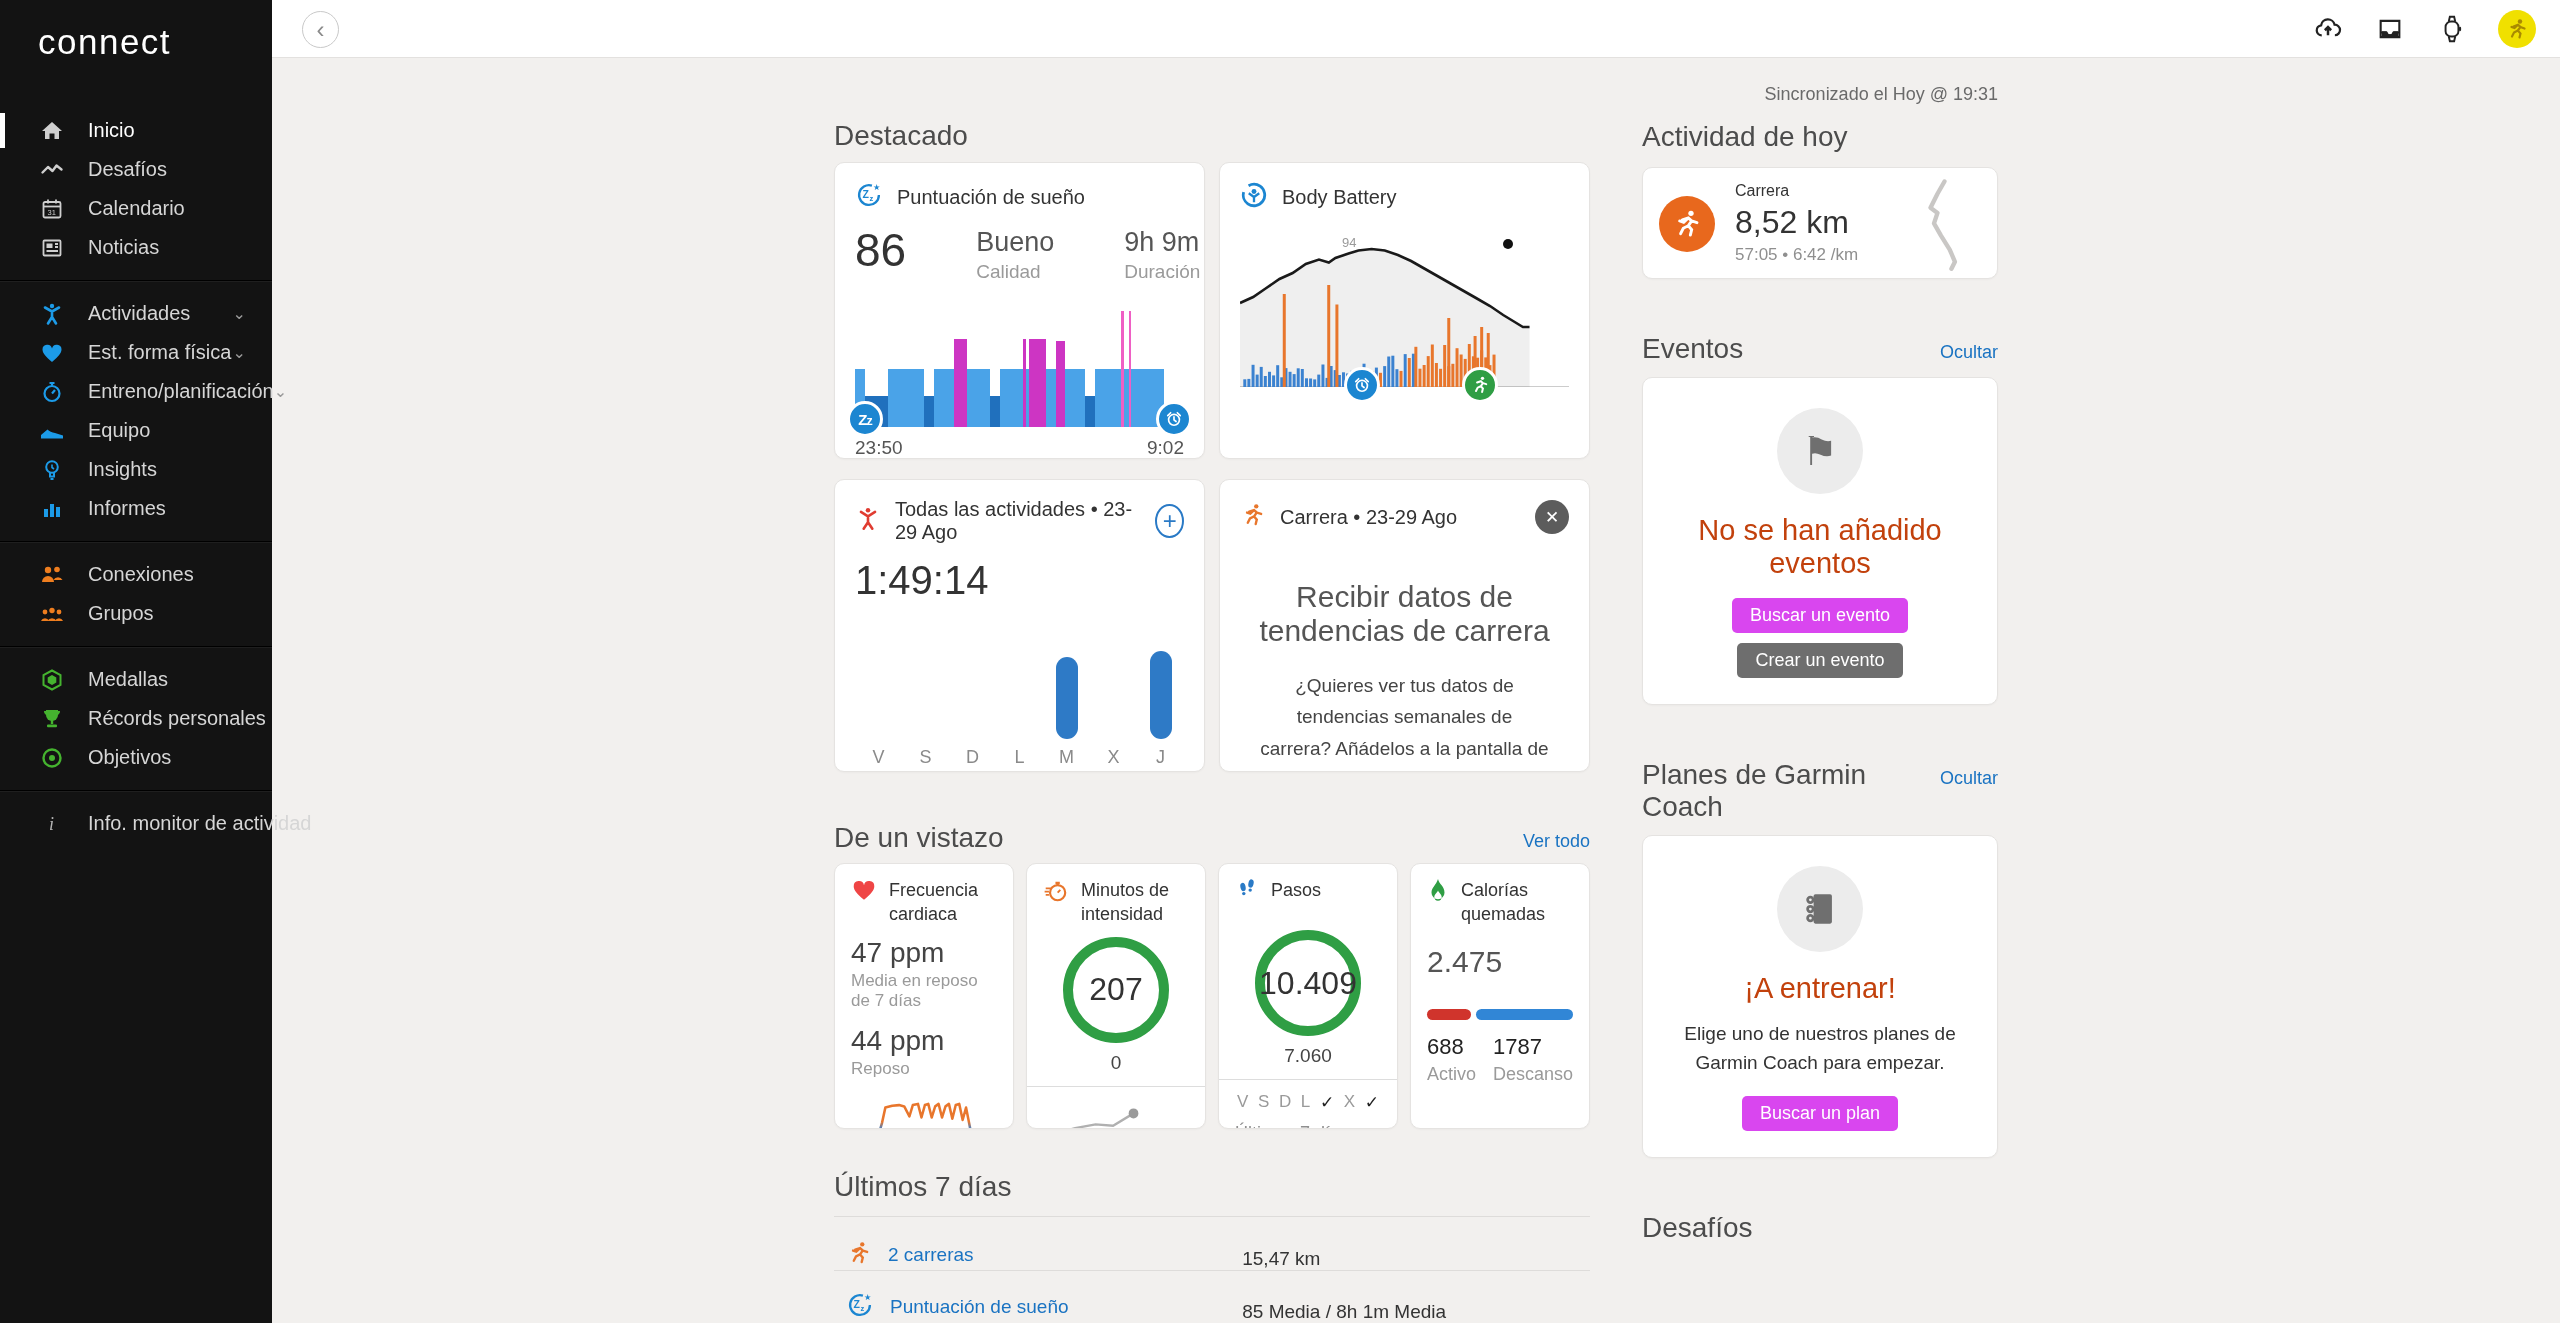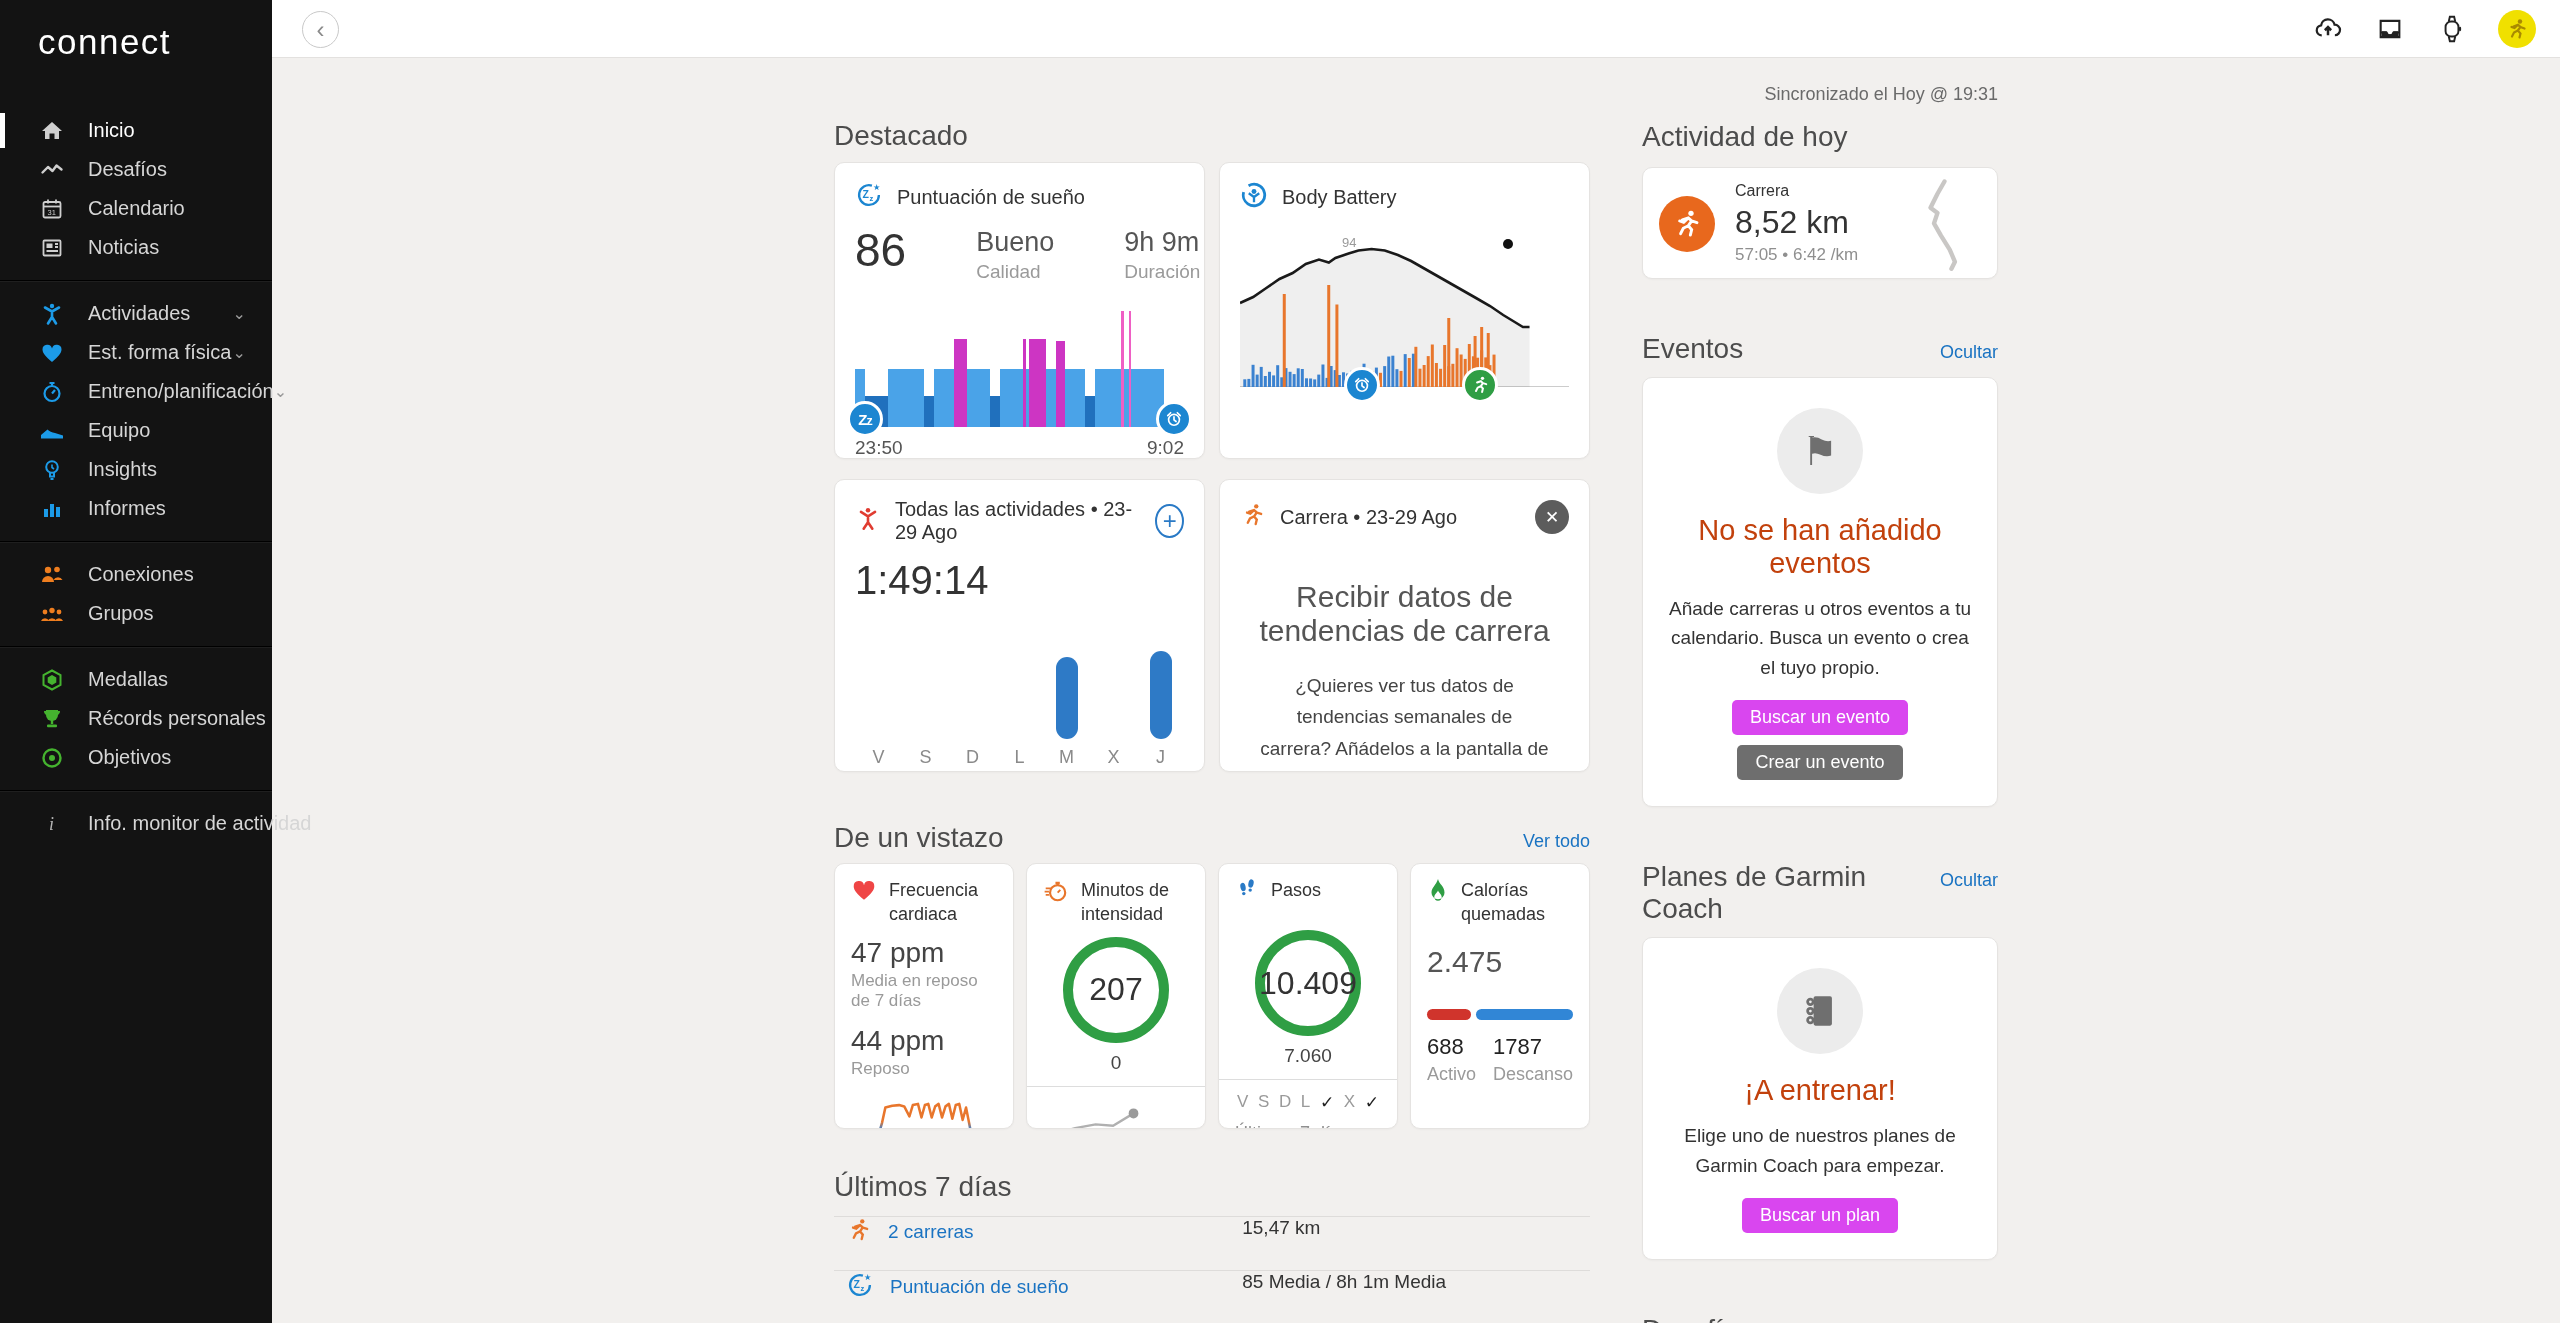--- a/index.html
+++ b/index.html
@@ -97,21 +97,21 @@
   .days-row { display:flex; justify-content:space-between; font-size:17px; color:#9a9a9a; margin-top:12px; padding:0 2px; }
   .days-row .chk { color:#222; font-weight:bold; }
   .cal-bar { display:flex; gap:5px; margin-top:30px; }
   .cal-bar .seg { height:11px; border-radius:6px; }
   .cal-vals { display:flex; justify-content:space-between; margin-top:14px; }
   .cal-vals .num { font-size:22px; color:#222; }
   .cal-vals .lab { font-size:18px; color:#9a9a9a; margin-top:4px; }
 
   .h-last7 { margin-top:42px; margin-bottom:13px; }
   .l7-table { }
-  .l7-row { display:flex; align-items:flex-start; height:54px; border-top:1px solid #dedcda; position:relative; }
+  .l7-row { display:flex; align-items:flex-end; height:54px; border-top:1px solid #dedcda; position:relative; }
   .l7-row:last-child { border-bottom:1px solid #dedcda; }
   .l7-left { display:flex; align-items:center; gap:16px; padding-left:12px; }
   .l7-link { color:#1a73c2; font-size:19px; cursor:pointer; }
   .l7-val { position:absolute; left:54%; font-size:19px; color:#333; }
 
   
   .sync { margin-top:26px; text-align:right; font-size:18px; color:#6a6a6a; }
   .h-today { margin-top:16px; margin-bottom:14px; }
   .today-card { height:112px; padding:12px 16px; position:relative; }
   .today-ic { position:absolute; left:16px; top:28px; width:56px; height:56px; border-radius:50%; background:#e8681d;
@@ -725,21 +725,20 @@
 
     <div class="sec-row aside-sec">
       <h2 class="sec">Eventos</h2>
       <a class="link">Ocultar</a>
     </div>
     <div class="card empty-card">
       <div class="empty-ic">
             <span class="flag-glyph">⚑</span>
           </div>
       <div class="empty-title">No se han añadido eventos</div>
-      <div class="empty-body">Añade carreras u otros eventos a tu calendario. Busca un evento o crea el tuyo propio.</div>
       <button class="btn btn-sm stack-btn">Buscar un evento</button>
       <button class="btn btn-sm btn-gray stack-btn">Crear un evento</button>
     </div>
 
     <div class="sec-row aside-sec">
       <h2 class="sec">Planes de Garmin Coach</h2>
       <a class="link">Ocultar</a>
     </div>
     <div class="card empty-card">
       <div class="empty-ic">

